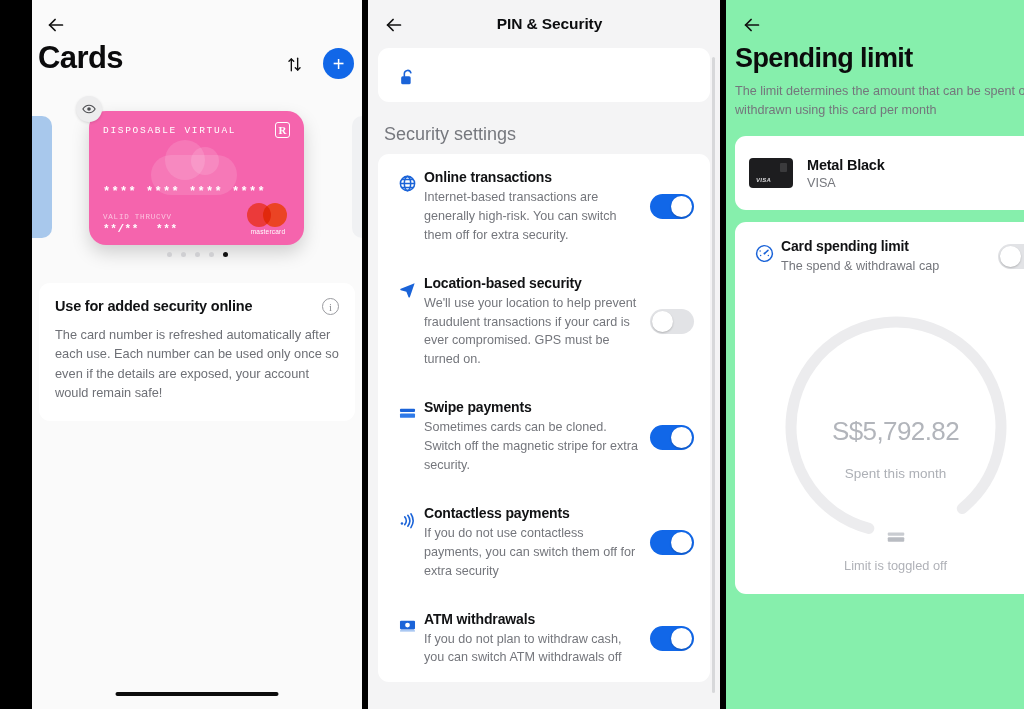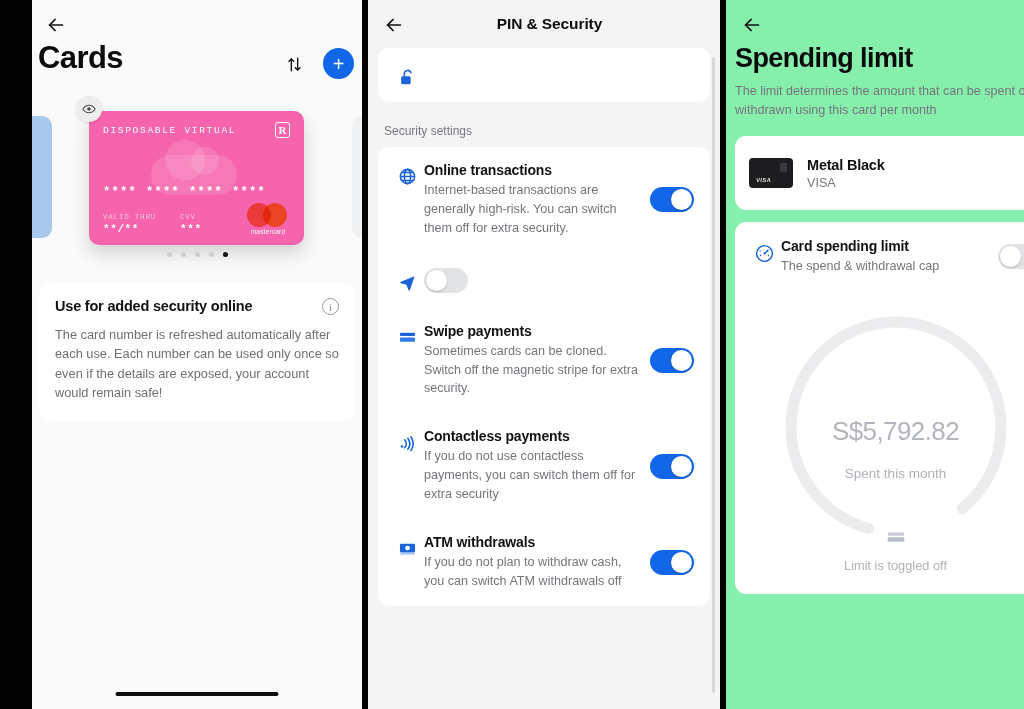--- a/index.html
+++ b/index.html
@@ -62,21 +62,21 @@
     overflow: hidden;
   }
   .card-next {
     position: absolute; right: -40px; top: 14px;
     width: 50px; height: 122px;
     background: #f0f1f3; border-radius: 10px;
   }
   .card-main {
     position: absolute; left: 57px; top: 111px;
     width: 215px; height: 134px;
-    border-radius: 10px;
+    border-radius: 17px;
     background: #f564ad;
     box-shadow: 0 8px 18px rgba(0,0,0,.17);
     overflow: hidden;
   }
   .card-cloud {
     position:absolute; left: 62px; top: 44px;
     width: 86px; height: 40px;
     background: rgba(255,255,255,.13);
     border-radius: 24px;
   }
@@ -102,21 +102,21 @@
     color:#fff; font-size:11px; font-weight:bold;
     display:flex; align-items:center; justify-content:center;
     font-family:"Liberation Serif", serif;
   }
   .card-num {
     position:absolute; left:14px; top:74px;
     font-family:"Liberation Mono", monospace;
     font-size: 12px; letter-spacing:1.3px; color:#fff; font-weight:bold;
   }
   .card-num span { margin-right: 9px; }
-  .card-meta { position:absolute; left:14px; top:102px; display:flex; gap:24px; }
+  .card-meta { position:absolute; left:14px; top:102px; display:flex; }
   .cm-lab {
     font-family:"Liberation Mono", monospace;
     font-size: 7.5px; letter-spacing: .8px;
     color: rgba(255,255,255,.62);
   }
   .cm-val {
     font-family:"Liberation Mono", monospace;
     font-size: 11px; letter-spacing:.6px; color:#fff; font-weight:bold; margin-top:2px;
   }
   .mc-logo { position:absolute; right:12px; bottom:10px; width:48px; text-align:center; }
@@ -165,21 +165,21 @@
   .p2-block {
     margin:0 10px; background:#fff; border-radius:11px;
   }
   .row {
     display:flex; align-items:flex-start; padding:15px 14px 15px 12px; position:relative;
   }
   .row-ic { width:34px; flex:none; padding-top:5px; display:flex; justify-content:center; }
   .row-tx { flex:1; padding-right:8px; }
   .row-title { font-size:14px; font-weight:bold; color:#111214; letter-spacing:-.15px; }
   .row-sub { font-size:12.6px; line-height:1.5; color:#74767c; margin-top:3px; }
-  .sec-label { margin:22px 0 9px 16px; font-size:12px; color:#76787e; }
+  .sec-label { margin:22px 0 9px 16px; font-size:18px; color:#76787e; }
 
   .toggle {
     width:44px; height:25px; border-radius:13px; flex:none;
     position:relative; margin-top:16px; margin-right:2px;
   }
   .toggle.on { background:#1167e8; }
   .toggle.off { background:#e2e3e6; }
   .toggle i {
     position:absolute; top:2px; width:21px; height:21px; border-radius:50%;
     background:#fff; display:block; box-shadow:0 1px 2px rgba(0,0,0,.22);
@@ -379,20 +379,24 @@
           <div class="toggle on tg-mid">
               <i></i>
             </div>
         </div>
 
         <div class="row">
           <div class="row-ic">
             <svg width="19" height="19" viewBox="0 0 24 24" fill="#1a63d8" stroke="none">
               <path d="M21 4L3.5 11.2c-.9.4-.8 1.6.1 1.8l7 1.9 2.6 6.6c.35.9 1.6.85 1.85-.1z"></path>
             </svg>
+          </div>
+          <div class="row-tx">
+            <div class="row-title">Location-based security</div>
+            <div class="row-sub">We'll use your location to help prevent fraudulent transactions if your card is ever compromised. GPS must be turned on.</div>
           </div>
           <div class="toggle off tg-mid">
               <i></i>
             </div>
         </div>
 
         <div class="row">
           <div class="row-ic">
             <svg width="19" height="19" viewBox="0 0 24 24">
               <rect x="2.5" y="6" width="19" height="4" rx="1.2" fill="#1a63d8"></rect>

